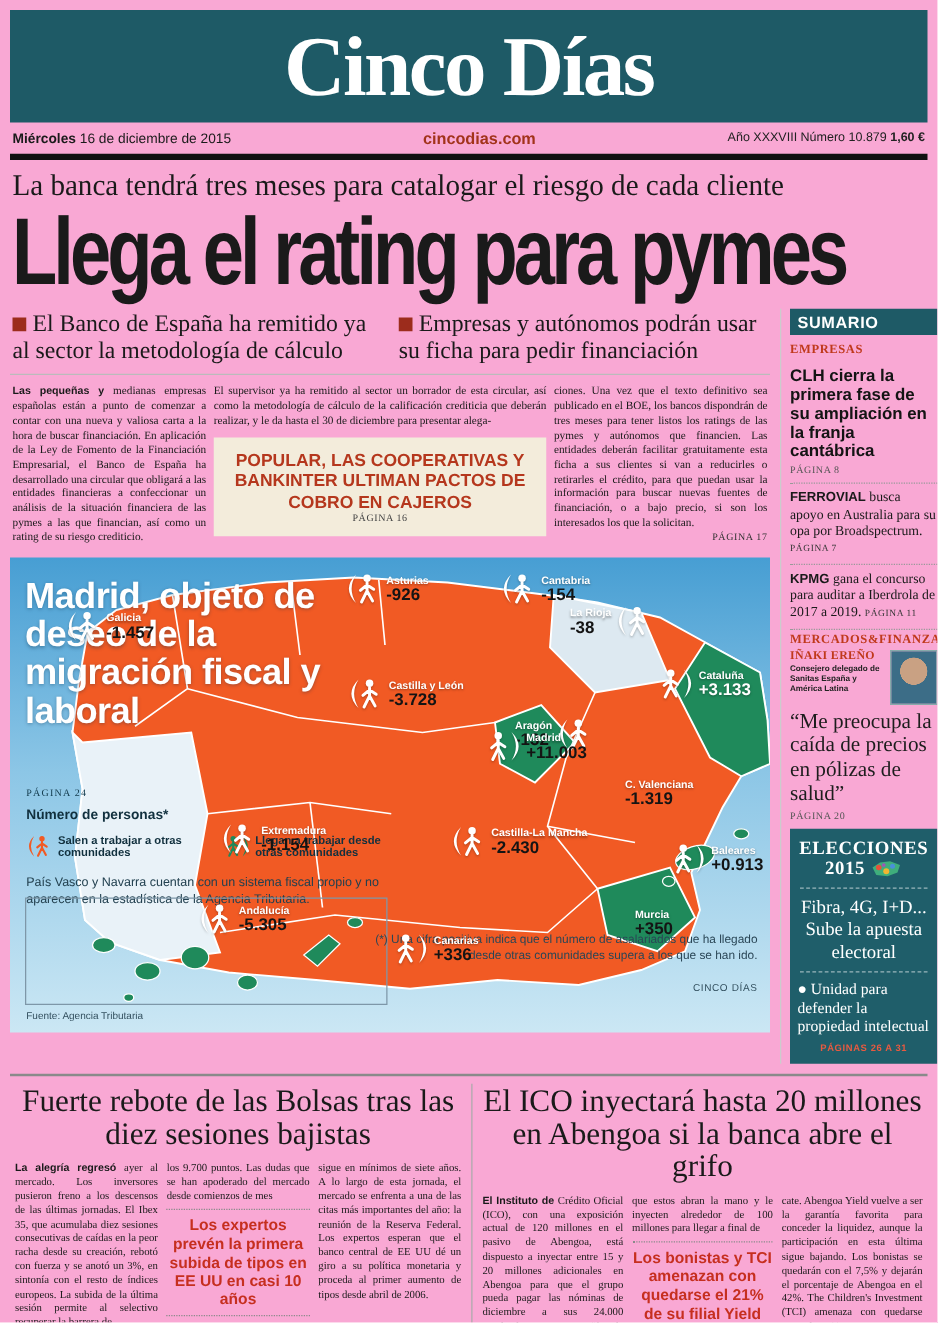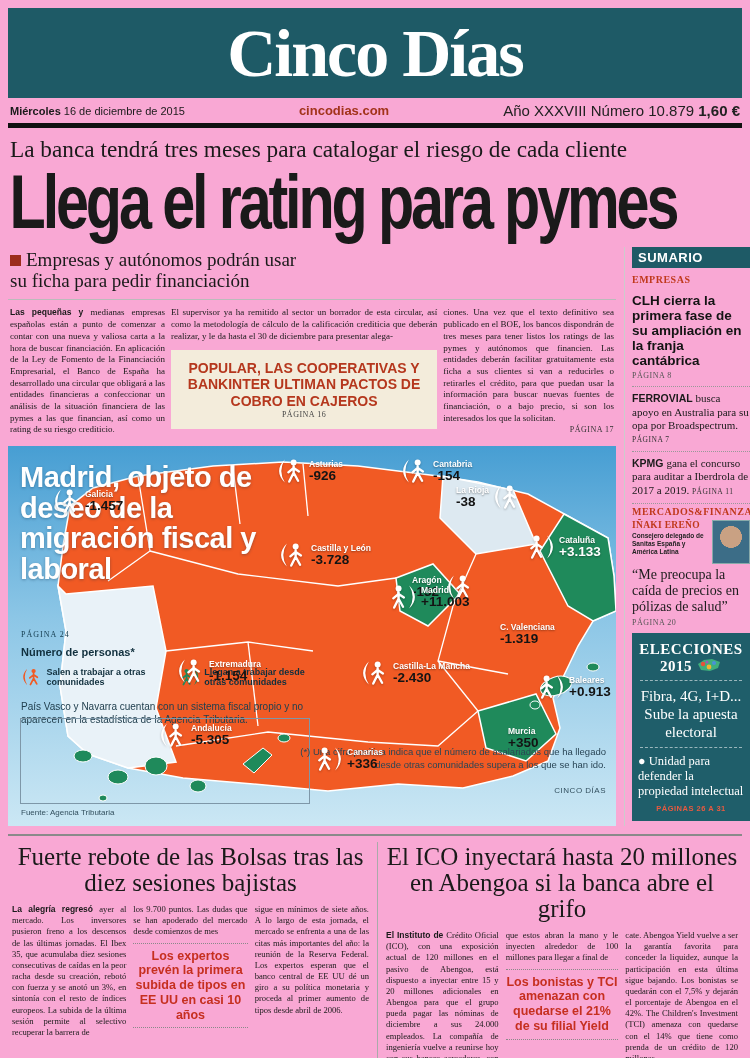--- a/index.html
+++ b/index.html
@@ -6,21 +6,21 @@
   html,body { width:750px; background:#fff; }
   body { font-family:"Liberation Serif", serif; color:#1a1a1a; }
   .page { width:750px; height:1058px; padding:8px 8px 0 8px; overflow:hidden; background:#f9a8d4; }
 
   
   .masthead { height:90px; background:#1E5A66; display:flex; align-items:center; justify-content:center; }
   .logo { color:#fff; font-family:"Liberation Serif",serif; font-weight:bold; font-size:68px; letter-spacing:-2px; }
   .dateline { height:30px; display:flex; align-items:center; justify-content:space-between; border-bottom:5px solid #111; font-family:"Liberation Sans",sans-serif; font-size:11px; padding:0 2px; }
   .dl-left b { font-weight:bold; }
   .dl-site { color:#A2331A; font-weight:bold; font-size:13px; }
-  .dl-right { font-size:15px; color:#222; }
+  .dl-right { font-size:10px; color:#222; }
   .dl-right .price { font-weight:bold; }
 
   
   .kicker { font-size:24px; padding:8px 2px 2px 2px; white-space:nowrap; transform:scaleX(.97); transform-origin:left; }
   .headline { font-family:"Liberation Sans",sans-serif; font-weight:bold; font-size:76px; letter-spacing:-4px; line-height:.92; white-space:nowrap; transform:scaleX(.78); transform-origin:left; padding:2px 0 0 2px; }
   .mainrow { display:flex; margin-top:10px; }
   .leftcol { width:608px; }
   .sidebar { width:126px; margin-left:8px; border-left:1px solid #ccc; padding-left:7px; }
 
   .subheads { display:flex; gap:14px; padding:2px 2px 8px 2px; border-bottom:1px solid #bbb; }
@@ -69,21 +69,21 @@
   .sb-item { padding:5px 0 6px 0; border-bottom:1px dotted #999; }
   .sb-item:last-child { border-bottom:none; }
   .sb-run { font-size:11px; line-height:1.2; }
   .sb-run .sb-lead { font-family:"Liberation Sans",sans-serif; font-weight:bold; font-size:10.5px; }
   .sb-run .pageref { font-size:7.5px; }
   .sb-person { display:flex; gap:4px; margin:3px 0; }
   .sb-person-meta { flex:1; }
   .sb-person-name { color:#C0391B; font-size:9.5px; font-weight:bold; letter-spacing:.3px; }
   .sb-person-role { font-family:"Liberation Sans",sans-serif; font-weight:bold; font-size:6.5px; line-height:1.25; color:#222; margin-top:2px; }
   .avatar { width:38px; height:44px; flex:none; background:radial-gradient(circle at 50% 38%, #c9a183 0 34%, #3c6d87 35%); border:1px solid #8aa; }
-  .sb-quote { font-size:14px; line-height:1.15; color:#1d1d1d; margin:3px 0 2px 0; }
+  .sb-quote { font-size:17px; line-height:1.15; color:#1d1d1d; margin:3px 0 2px 0; }
   .elections { background:#1F5E6A; color:#fff; padding:8px 6px; margin-top:6px; text-align:center; }
   .el-title { font-weight:bold; font-size:15px; letter-spacing:.5px; line-height:1.1; }
   .el-iconrow { display:flex; justify-content:center; align-items:center; gap:4px; }
   .el-sep { border-top:1px dashed rgba(255,255,255,.55); margin:6px 2px; }
   .el-headline { font-size:15px; line-height:1.2; }
   .el-bullet { font-size:12.5px; text-align:left; line-height:1.2; }
   .el-pages { color:#E85A40; font-family:"Liberation Sans",sans-serif; font-weight:bold; font-size:7.5px; margin-top:5px; letter-spacing:.5px; }
 
   
   .bottomrow { display:flex; border-top:2px solid #8a8a8a; margin-top:8px; padding-top:6px; }
@@ -128,20 +128,21 @@
     <span class="dl-right"><span>Año XXXVIII Número 10.879 </span><span class="price">1,60 €</span></span>
   </div>
 
   <div class="kicker">La banca tendrá tres meses para catalogar el riesgo de cada cliente</div>
   <div class="headline">Llega el rating para pymes</div>
 
   <div class="mainrow">
     <div class="leftcol">
 
       <div class="subheads">
+        <div class="subhead"><span class="sq"></span><span>El Banco de España ha remitido ya al sector la metodología de cálculo</span></div>
         <div class="subhead"><span class="sq"></span><span>Empresas y autónomos podrán usar su ficha para pedir financiación</span></div>
       </div>
 
       <div class="bodyrow">
         <div class="bcol1">
           <p><span class="lead-in">Las pequeñas y </span><span>medianas empresas españolas están a punto de comenzar a contar con una nueva y valiosa carta a la hora de buscar financiación. En aplicación de la Ley de Fomento de la Financiación Empresarial, el Banco de España ha desarrollado una circular que obligará a las entidades financieras a confeccionar un análisis de la situación financiera de las pymes a las que financian, así como un rating de su riesgo crediticio.</span></p>
         </div>
         <div class="bcol2">
           <p>El supervisor ya ha remitido al sector un borrador de esta circular, así como la metodología de cálculo de la calificación crediticia que deberán realizar, y le da hasta el 30 de diciembre para presentar alega-</p>
           <div class="teaser-box">

